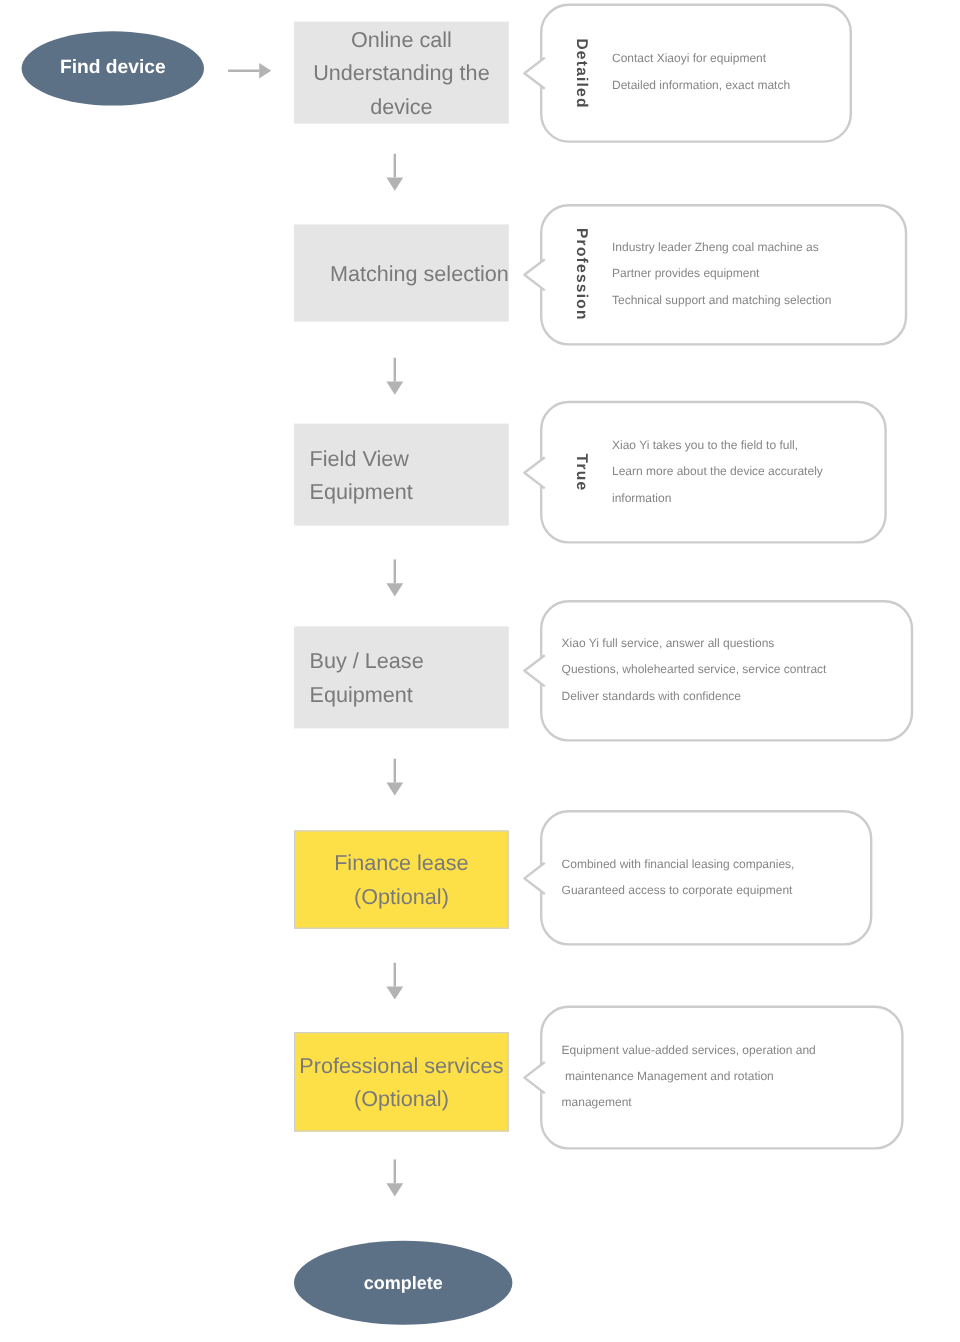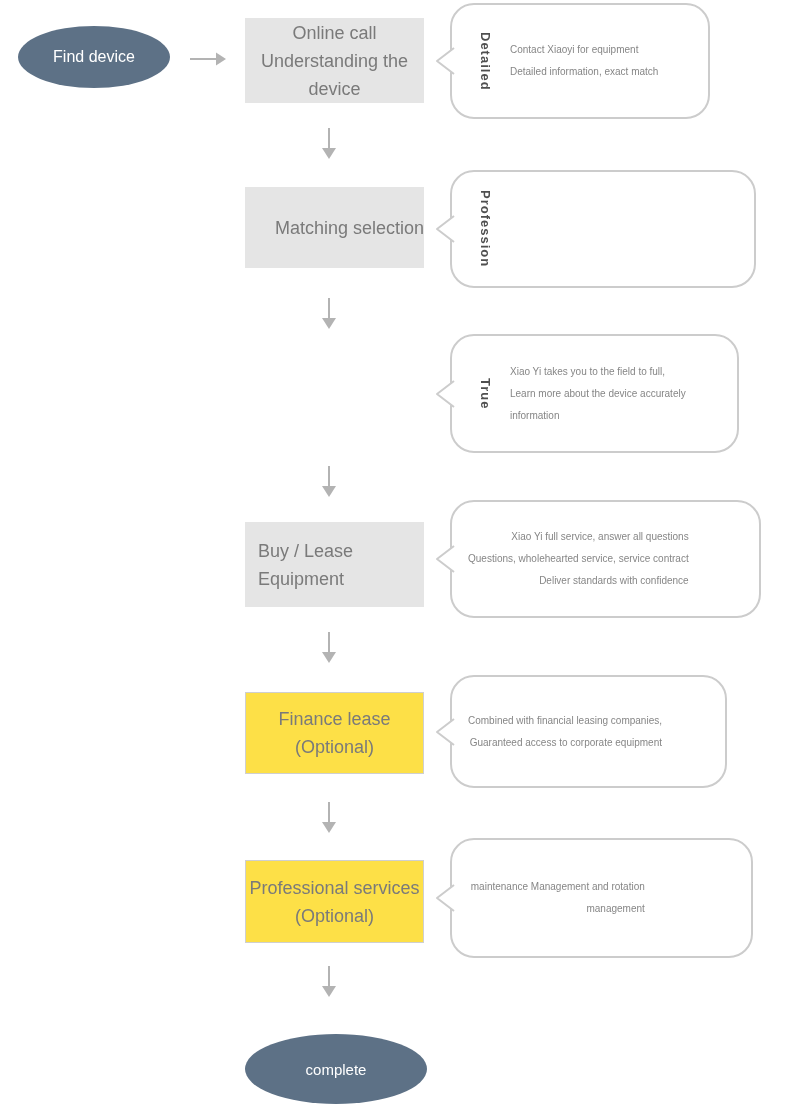--- a/index.html
+++ b/index.html
@@ -2,21 +2,21 @@
 <html style="--node-fill: #5d7186; --box-fill: #e5e5e5; --box-border: #cfcfcf; --bubble-border: #cccccc; --text-muted: #7a7a7a; --bubble-text: #868686; --tag-text: #4f4f4f; --arrow: #b3b3b3;"><head>
 <meta charset="utf-8">
 <style>
   html,body { margin:0; padding:0; background:#fff; }
   .canvas {
     position:relative; width:800px; height:1118px; background:#fff;
     font-family:"Liberation Sans", sans-serif; overflow:hidden;
   }
   .node {
     position:absolute; border-radius:50%;
-    background:var(--node-fill,#5d7186); color:#fff; font-weight:normal;
+    background:var(--node-fill,#5d7186); color:#fff; font-weight:bold;
     display:flex; align-items:center; justify-content:center;
   }
   .node-start { left:18px; top:26px; width:152px; height:62px; font-size:16px; }
   .node-end   { left:245px; top:1034px; width:182px; height:70px; font-size:15px; }
 
   .step-box {
     position:absolute; left:245px; width:179px; box-sizing:border-box;
     color:var(--text-muted,#7a7a7a); font-size:18px;
     display:flex; flex-direction:column; justify-content:center;
   }
@@ -24,21 +24,21 @@
   .step-box.outlined { background:#fde047; border:1px solid var(--box-border,#cfcfcf); }
   .step-box.center   { align-items:center; text-align:center; }
   .step-box.left     { padding-left:13px; align-items:flex-end; }
   .box-line { line-height:28px; }
 
   .bubble {
     position:absolute; left:450px; box-sizing:border-box; background:#fff;
     border:2px solid var(--bubble-border,#ccc); border-radius:24px;
     display:flex; align-items:center;
   }
-  .bubble.untagged { padding-left:16px;text-align:right; }
+  .bubble.untagged { padding-left:16px; }
   .bubble-tail {
     position:absolute; left:-17px; top:50%; transform:translateY(-50%);
     color:var(--bubble-border,#ccc);
   }
   .bubble-tag {
     writing-mode:vertical-rl; font-weight:bold; font-size:13px;
     color:var(--tag-text,#4f4f4f); letter-spacing:1px;
     margin-left:26px; margin-right:17px;
   }
   .bubble-text { display:flex; flex-direction:column; }
@@ -85,27 +85,35 @@
   </svg>
 
   <div class="step-box filled left" style="top:187px;height:81px">
     <div class="box-line">Matching selection</div>
   </div>
   <div class="bubble" style="top:170px;width:306px;height:118px">
     <svg class="bubble-tail" width="21" height="30">
       <polyline points="19,2 2,15 19,28" fill="#ffffff" stroke="currentColor" stroke-width="2" stroke-linejoin="round"></polyline>
     </svg>
     <span class="bubble-tag">Profession</span>
+    <div class="bubble-text">
+      <div class="bubble-line">Industry leader Zheng coal machine as</div>
+      <div class="bubble-line">Partner provides equipment</div>
+      <div class="bubble-line">Technical support and matching selection</div>
+    </div>
   </div>
 
   <svg class="arrow arrow-down" style="top:298px" width="16" height="32">
     <line x1="8" y1="0" x2="8" y2="20" stroke="currentColor" stroke-width="2"></line>
     <polygon points="1,20 15,20 8,31" fill="currentColor"></polygon>
   </svg>
 
+  <div class="step-box filled left" style="top:353px;height:85px">
+    <div class="box-line">Field View Equipment</div>
+  </div>
   <div class="bubble" style="top:334px;width:289px;height:119px">
     <svg class="bubble-tail" width="21" height="30">
       <polyline points="19,2 2,15 19,28" fill="#ffffff" stroke="currentColor" stroke-width="2" stroke-linejoin="round"></polyline>
     </svg>
     <span class="bubble-tag">True</span>
     <div class="bubble-text">
       <div class="bubble-line">Xiao Yi takes you to the field to full,</div>
       <div class="bubble-line">Learn more about the device accurately</div>
       <div class="bubble-line">information</div>
     </div>
@@ -156,20 +164,21 @@
 
   <div class="step-box outlined center" style="top:860px;height:83px">
     <div class="box-line">Professional services</div>
     <div class="box-line">(Optional)</div>
   </div>
   <div class="bubble untagged" style="top:838px;width:303px;height:120px">
     <svg class="bubble-tail" width="21" height="30">
       <polyline points="19,2 2,15 19,28" fill="#ffffff" stroke="currentColor" stroke-width="2" stroke-linejoin="round"></polyline>
     </svg>
     <div class="bubble-text">
+      <div class="bubble-line">Equipment value-added services, operation and</div>
       <div class="bubble-line"> maintenance Management and rotation</div>
       <div class="bubble-line">management</div>
     </div>
   </div>
 
   <svg class="arrow arrow-down" style="top:966px" width="16" height="32">
     <line x1="8" y1="0" x2="8" y2="20" stroke="currentColor" stroke-width="2"></line>
     <polygon points="1,20 15,20 8,31" fill="currentColor"></polygon>
   </svg>
 

